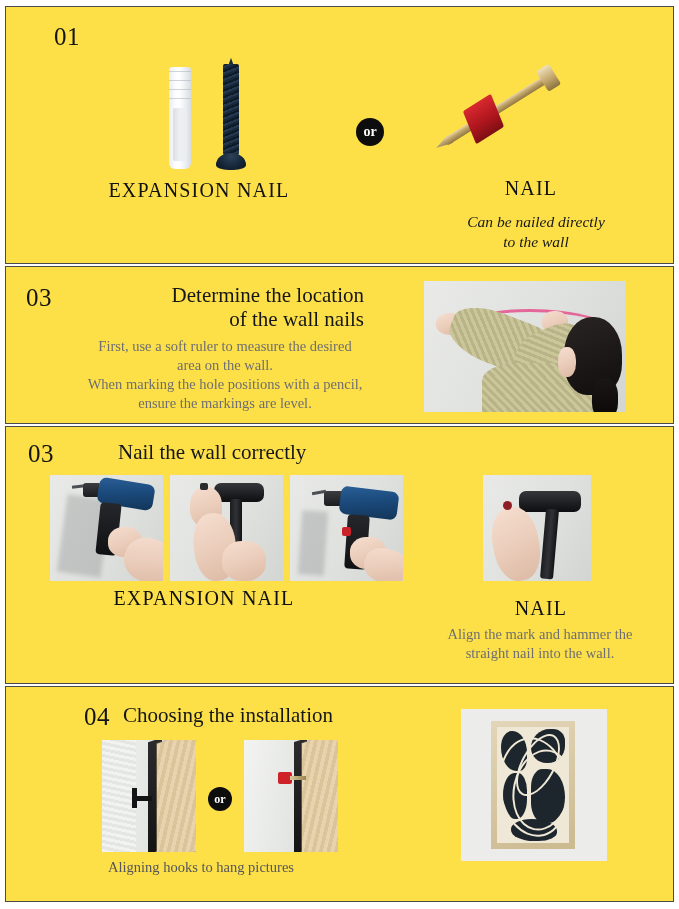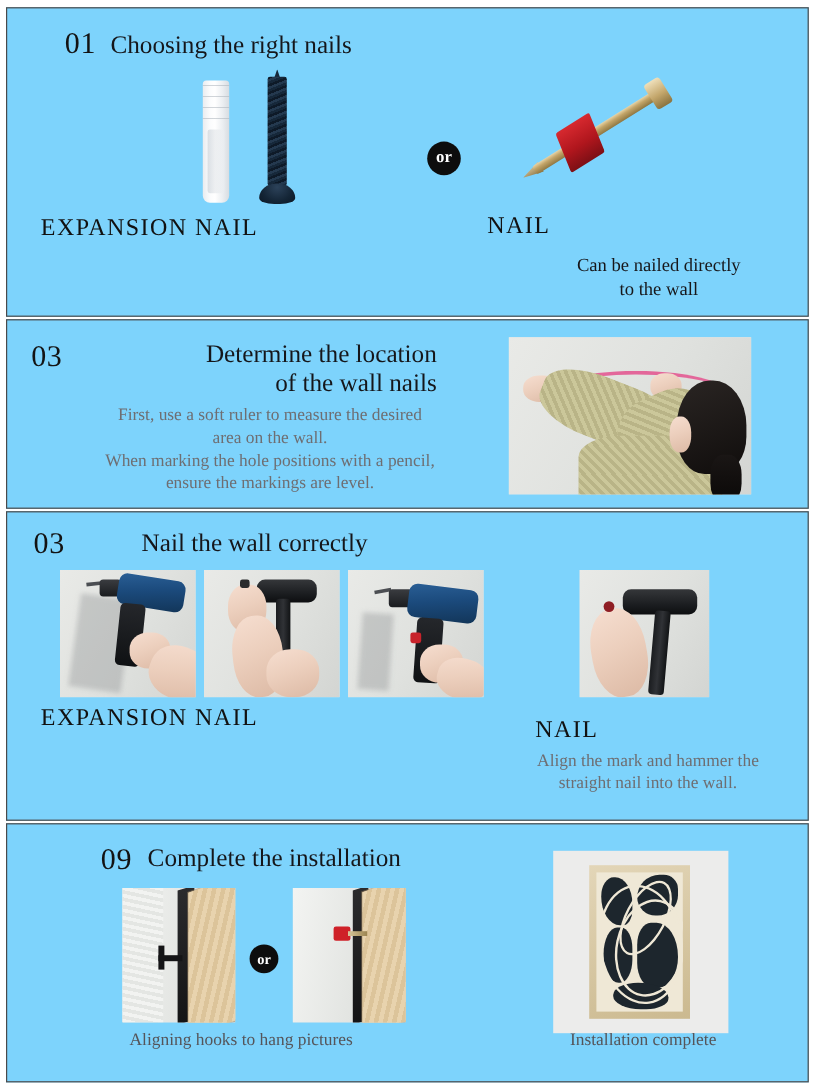--- a/index.html
+++ b/index.html
@@ -13,21 +13,21 @@
     position:relative;
     width:679px;height:909px;
     box-sizing:border-box;
     background:#ffffff;
   }
   .panel{
     position:absolute;
     left:5px;right:5px;
     box-sizing:border-box;
     border:1.5px solid #4a4a4a;
-    background:#7dd3fc;
+    background:#fde047;
   }
   .p1{top:6px;height:258px;}
   .p2{top:266px;height:158px;}
   .p3{top:426px;height:258px;}
   .p4{top:686px;height:216px;}
 
   
   .step-num{
     position:absolute;
     font-size:25px;
@@ -39,20 +39,21 @@
     position:absolute;
     font-size:21px;
     color:#15161a;
     line-height:1.12;
     white-space:pre-line;
   }
 
   
   .big-label{
     position:absolute;
+    text-align:center;
     font-size:20px;
     letter-spacing:1.2px;
     color:#111;
   }
   .desc{
     position:absolute;
     text-align:center;
     font-size:14.5px;
     line-height:1.32;
     color:#6e6e72;
@@ -237,21 +238,20 @@
   .curve{position:absolute;border:2px solid #efe8d6;border-radius:50%;}
 </style>
 </head>
 <body>
 
 <div class="sheet">
 
   <div class="panel p1">
 
     <div class="step-num" style="left:48px;top:17px;">01</div>
-    <div class="step-title" style="left:86px;top:19px;">Choosing the right nails</div>
 
     <div class="plug" style="left:163px;top:60px;width:22px;height:102px;"></div>
 
     <div class="screw" style="left:210px;top:57px;width:30px;height:106px;">
       <div class="tip"></div>
       <div class="shank"></div>
       <div class="head"></div>
     </div>
 
     <div class="or-chip" style="left:350px;top:111px;width:28px;height:28px;font-size:14px;">or</div>
@@ -259,21 +259,21 @@
     <div class="goldnail" style="left:430px;top:78px;width:125px;height:48px;">
       <div class="point"></div>
       <div class="body"></div>
       <div class="washer"></div>
       <div class="flange"></div>
     </div>
 
     <div class="big-label" style="left:28px;top:172px;width:330px;">EXPANSION NAIL</div>
 
     <div class="big-label" style="left:400px;top:170px;width:250px;">NAIL</div>
-    <div class="desc dark" style="left:413px;top:205px;width:260px;font-size:15.5px;">Can be nailed directly
+    <div class="desc dark" style="left:400px;top:205px;width:260px;font-size:15.5px;font-style:italic;">Can be nailed directly
 to the wall</div>
   </div>
 
   <div class="panel p2">
 
     <div class="step-num" style="left:20px;top:18px;">03</div>
     <div class="step-title" style="left:98px;top:17px;width:260px;text-align:right;">Determine the location
 of the wall nails</div>
 
     <div class="desc" style="left:14px;top:70px;width:410px;">First, use a soft ruler to measure the desired
@@ -360,22 +360,22 @@
 
     <div class="big-label" style="left:28px;top:160px;width:340px;">EXPANSION NAIL</div>
 
     <div class="big-label" style="left:440px;top:170px;width:190px;">NAIL</div>
     <div class="desc" style="left:408px;top:198px;width:252px;text-align:center;">Align the mark and hammer the
 straight nail into the wall.</div>
   </div>
 
   <div class="panel p4">
 
-    <div class="step-num" style="left:78px;top:17px;">09</div>
-    <div class="step-title" style="left:117px;top:17px;">Complete the installation</div>
+    <div class="step-num" style="left:78px;top:17px;">04</div>
+    <div class="step-title" style="left:117px;top:17px;">Choosing the installation</div>
 
     <div class="photo" style="left:96px;top:53px;width:94px;height:112px;">
       <div class="wallface" style="inset:0;"></div>
       <div style="position:absolute;left:0;top:0;width:34px;height:112px;
                   background:repeating-linear-gradient(12deg,#f2f3f1 0 3px,#e4e6e3 3px 6px);"></div>
       <div class="backboard" style="left:46px;top:0;width:14px;height:112px;transform:skewY(-17deg);"></div>
       <div class="woodplank" style="left:55px;top:-4px;width:46px;height:120px;transform:skewY(-19deg);"></div>
       <div class="hookblack" style="left:30px;top:56px;width:20px;height:5px;"></div>
       <div class="hookblack" style="left:30px;top:48px;width:5px;height:20px;"></div>
     </div>
@@ -399,16 +399,15 @@
         <div class="blob" style="left:6px;top:46px;width:24px;height:46px;border-radius:50% 40% 45% 55%;"></div>
         <div class="blob" style="left:34px;top:42px;width:34px;height:54px;border-radius:35% 55% 50% 40%;"></div>
         <div class="blob" style="left:14px;top:92px;width:46px;height:22px;border-radius:45% 55% 40% 50%;"></div>
         <div class="curve" style="left:2px;top:10px;width:66px;height:96px;border-width:2.5px;transform:rotate(-8deg);"></div>
         <div class="curve" style="left:16px;top:22px;width:54px;height:78px;border-width:2px;transform:rotate(12deg);"></div>
         <div class="curve" style="left:24px;top:4px;width:30px;height:64px;border-width:2px;transform:rotate(28deg);"></div>
       </div>
     </div>
 
     <div class="cap" style="left:60px;top:172px;width:270px;">Aligning hooks to hang pictures</div>
-    <div class="cap" style="left:430px;top:172px;width:200px;">Installation complete</div>
   </div>
 
 </div>
 
 </body></html>

